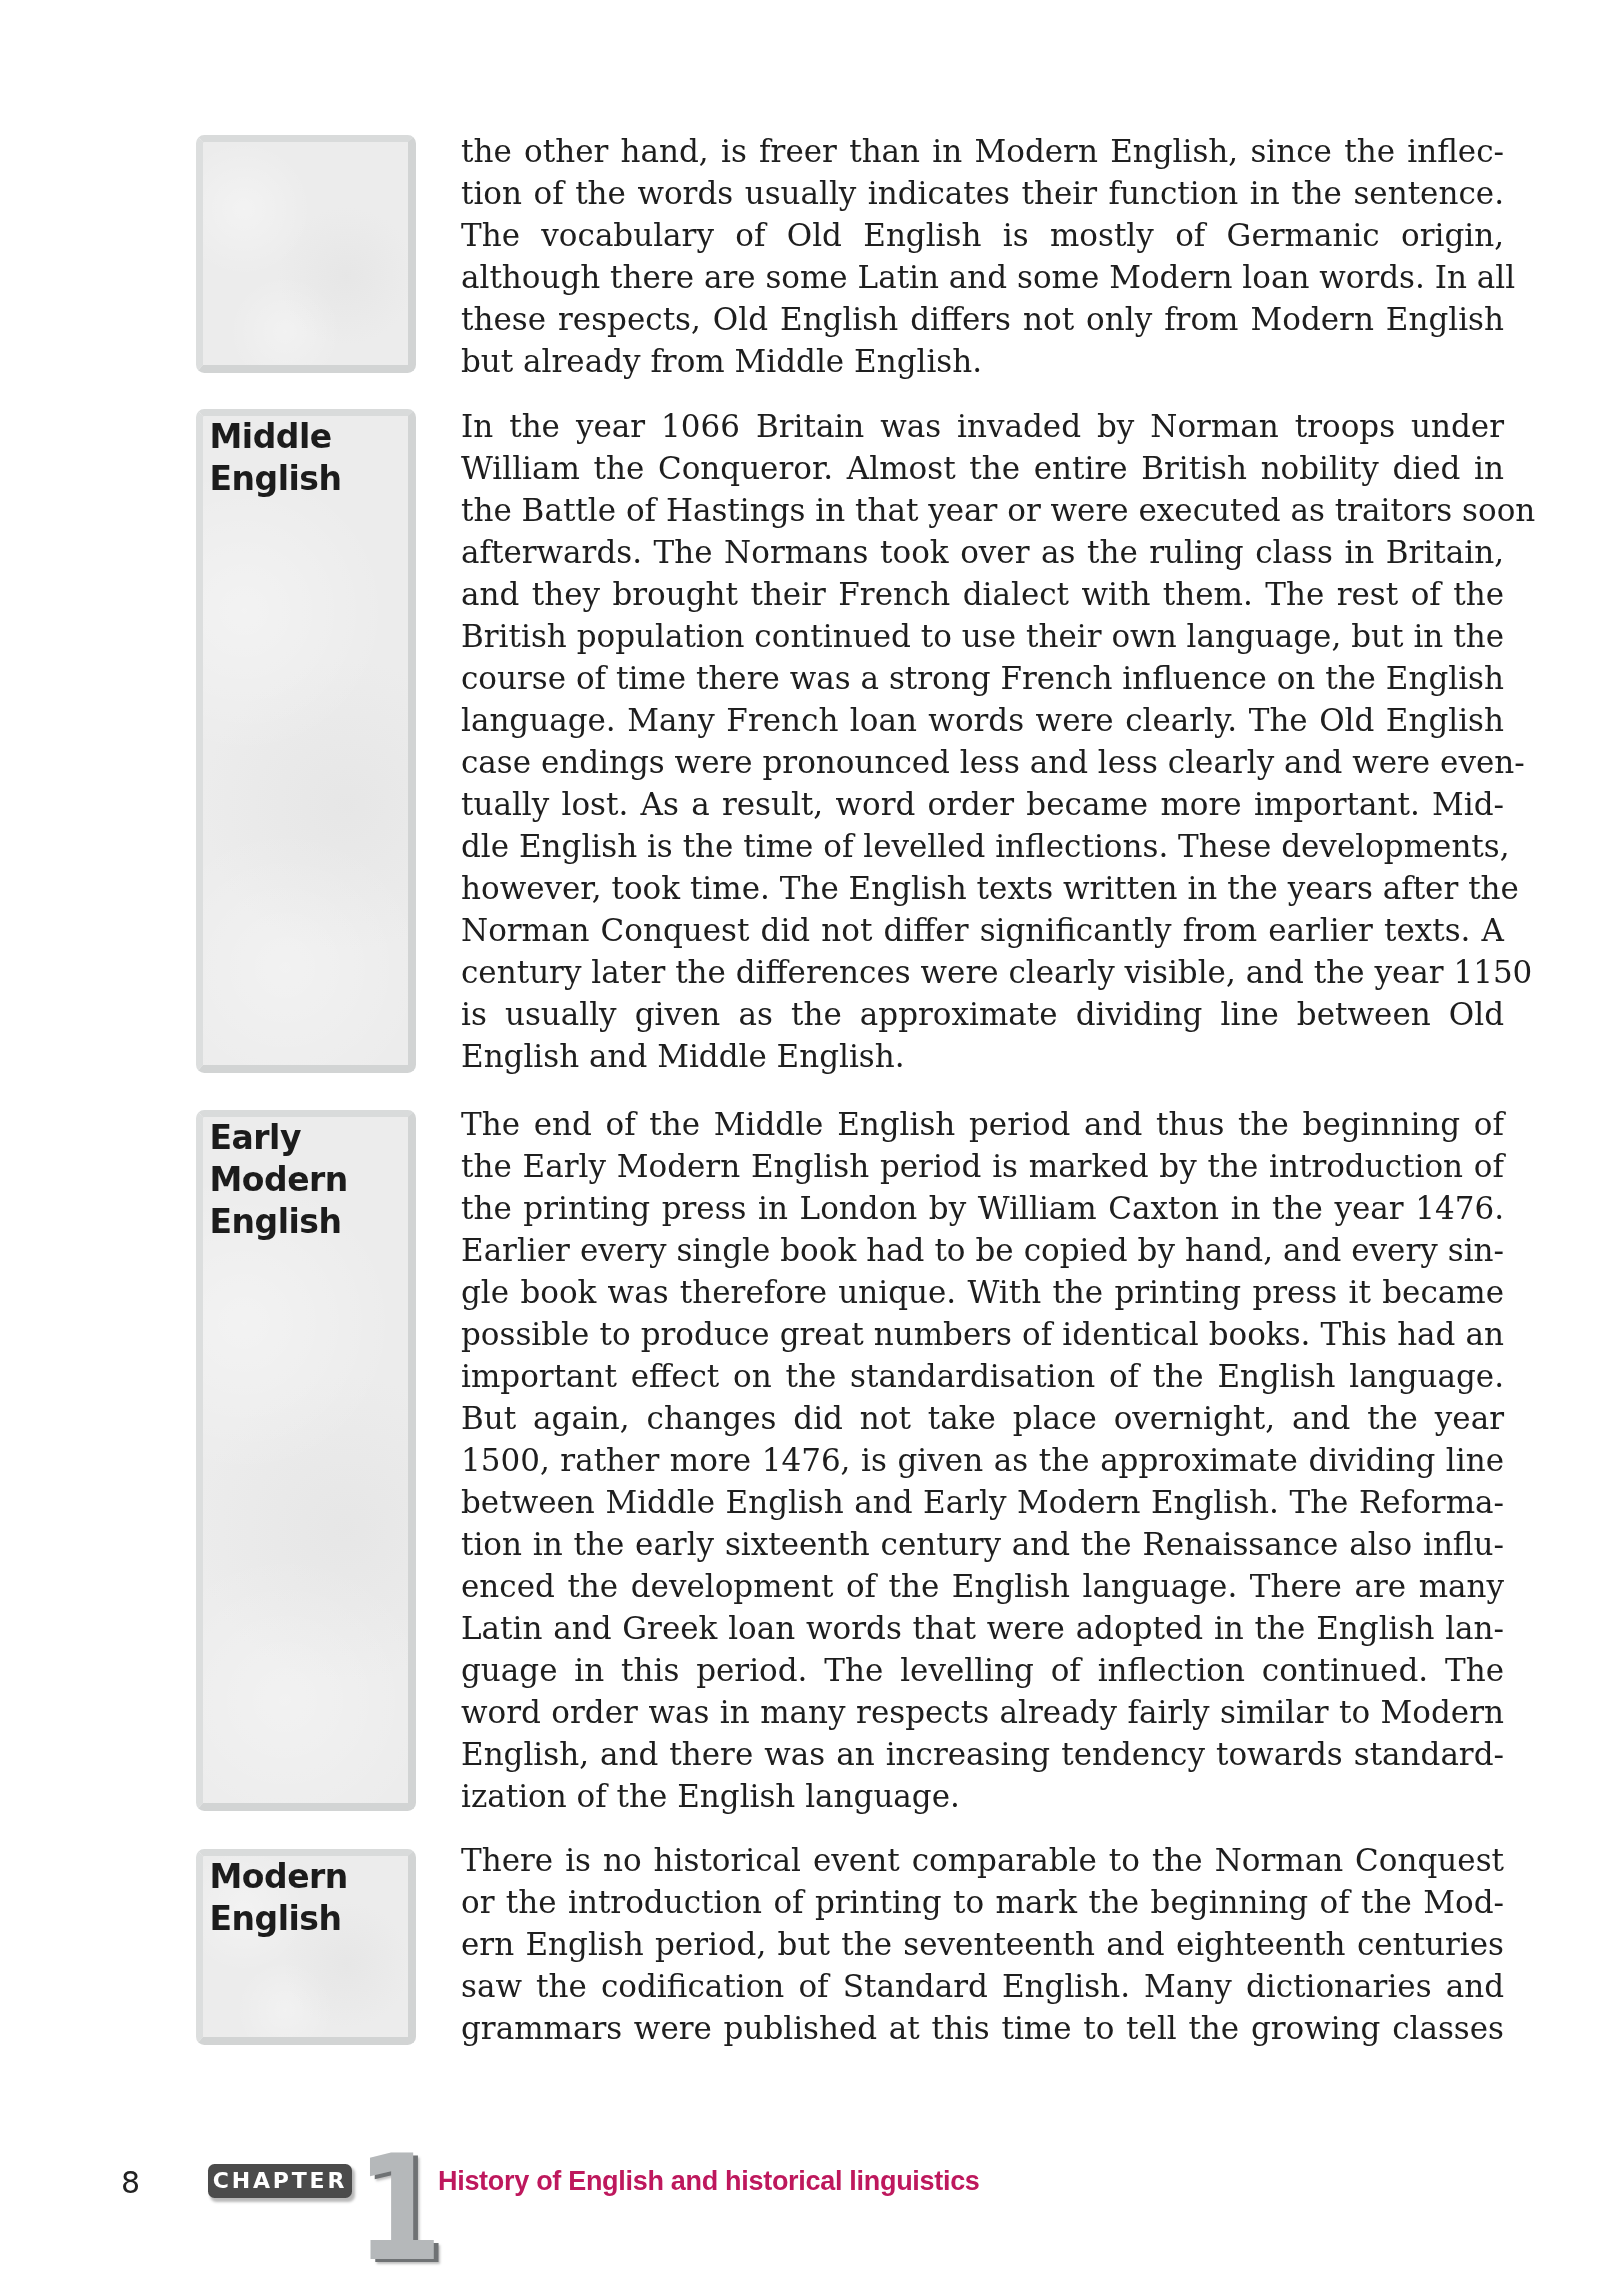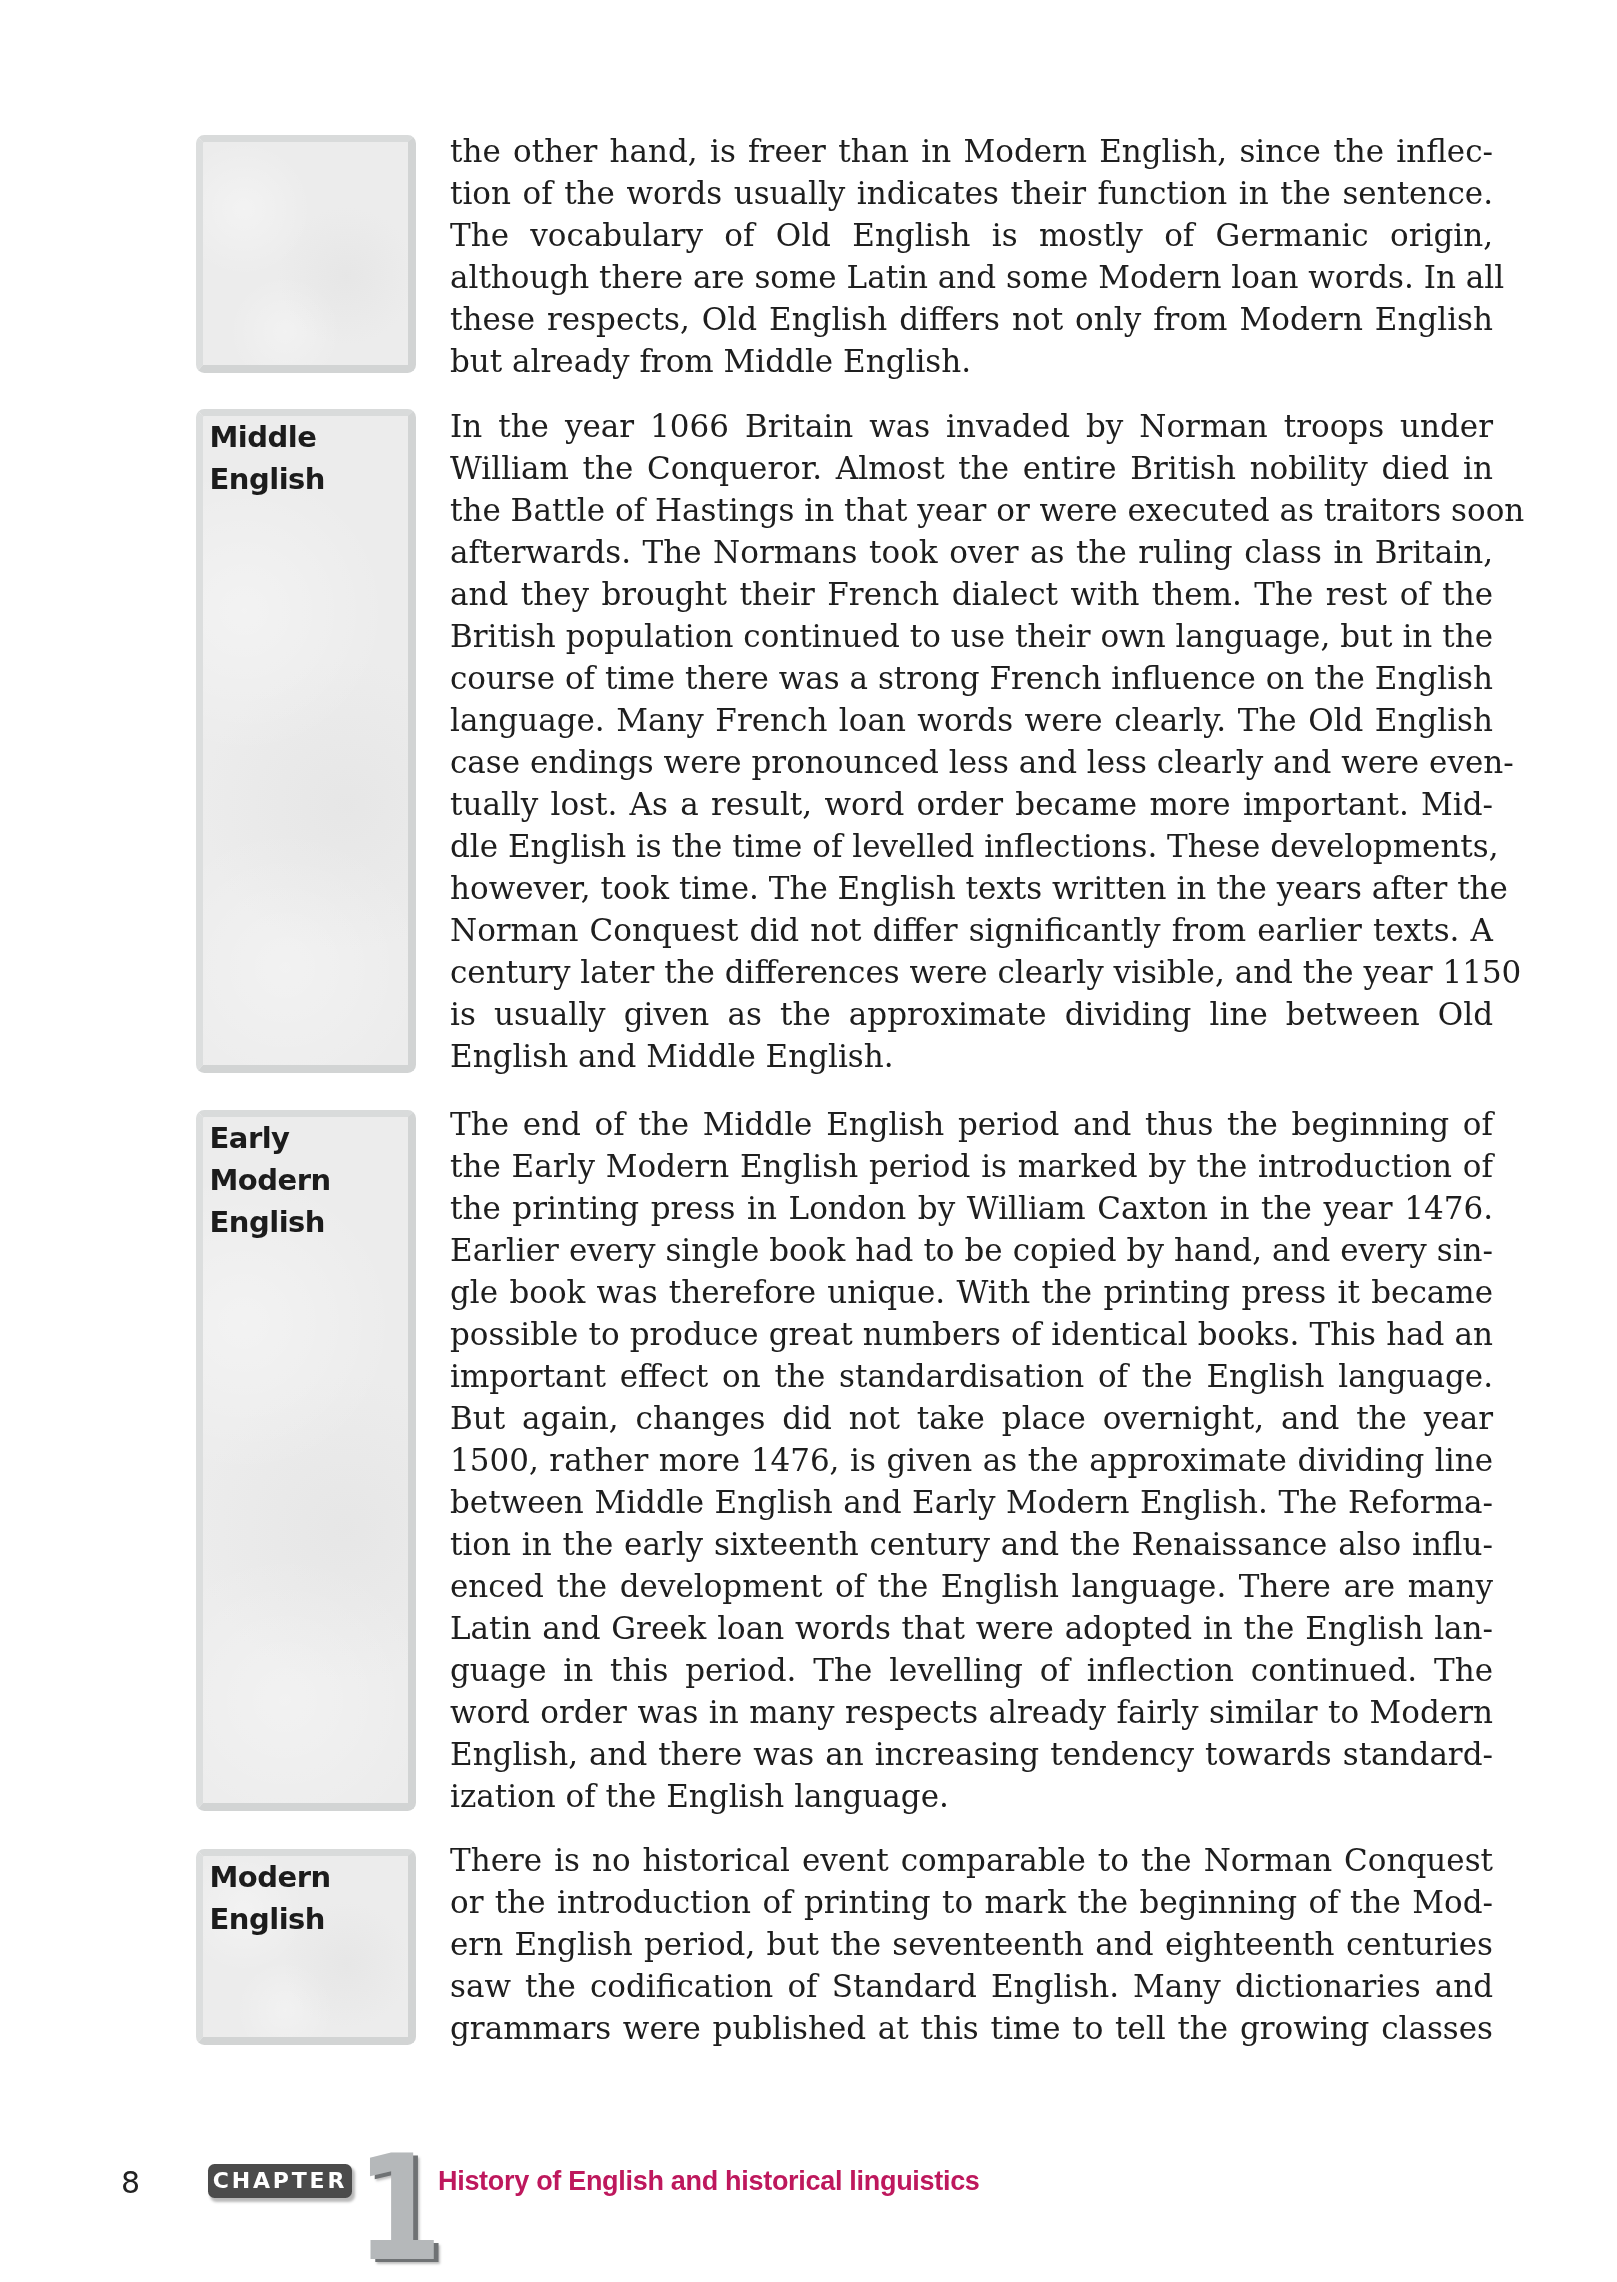--- a/index.html
+++ b/index.html
@@ -21,30 +21,30 @@
       radial-gradient(circle at 20% 30%, rgba(255,255,255,0.35) 0, rgba(255,255,255,0) 30%),
       radial-gradient(circle at 70% 60%, rgba(220,220,220,0.35) 0, rgba(220,220,220,0) 35%),
       radial-gradient(circle at 40% 85%, rgba(255,255,255,0.3) 0, rgba(255,255,255,0) 25%);
   }
   .margin-label {
     position: absolute;
     left: 6.5px;
     top: 0px;
     font-family: "DejaVu Sans", sans-serif;
     font-weight: bold;
-    font-size: 29px;
+    font-size: 33px;
     line-height: 42px;
     color: #1c1c1c;
     letter-spacing: -0.5px;
     white-space: pre-line;
   }
 
   .para {
     position: absolute;
-    left: 450px;
+    left: 461px;
     width: 1043px;
     font-family: "DejaVu Serif", serif;
     font-size: 31px;
     line-height: 42px;
     color: #1e1e1e;
     margin: 0;
   }
   .line {
     display: block;
     text-align: justify;

